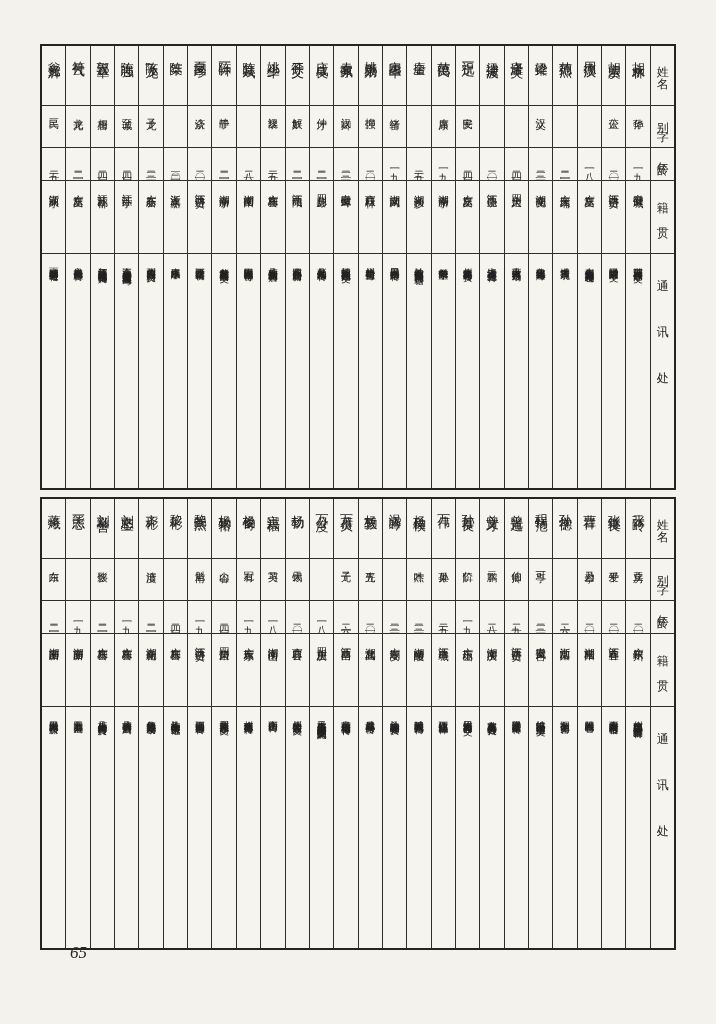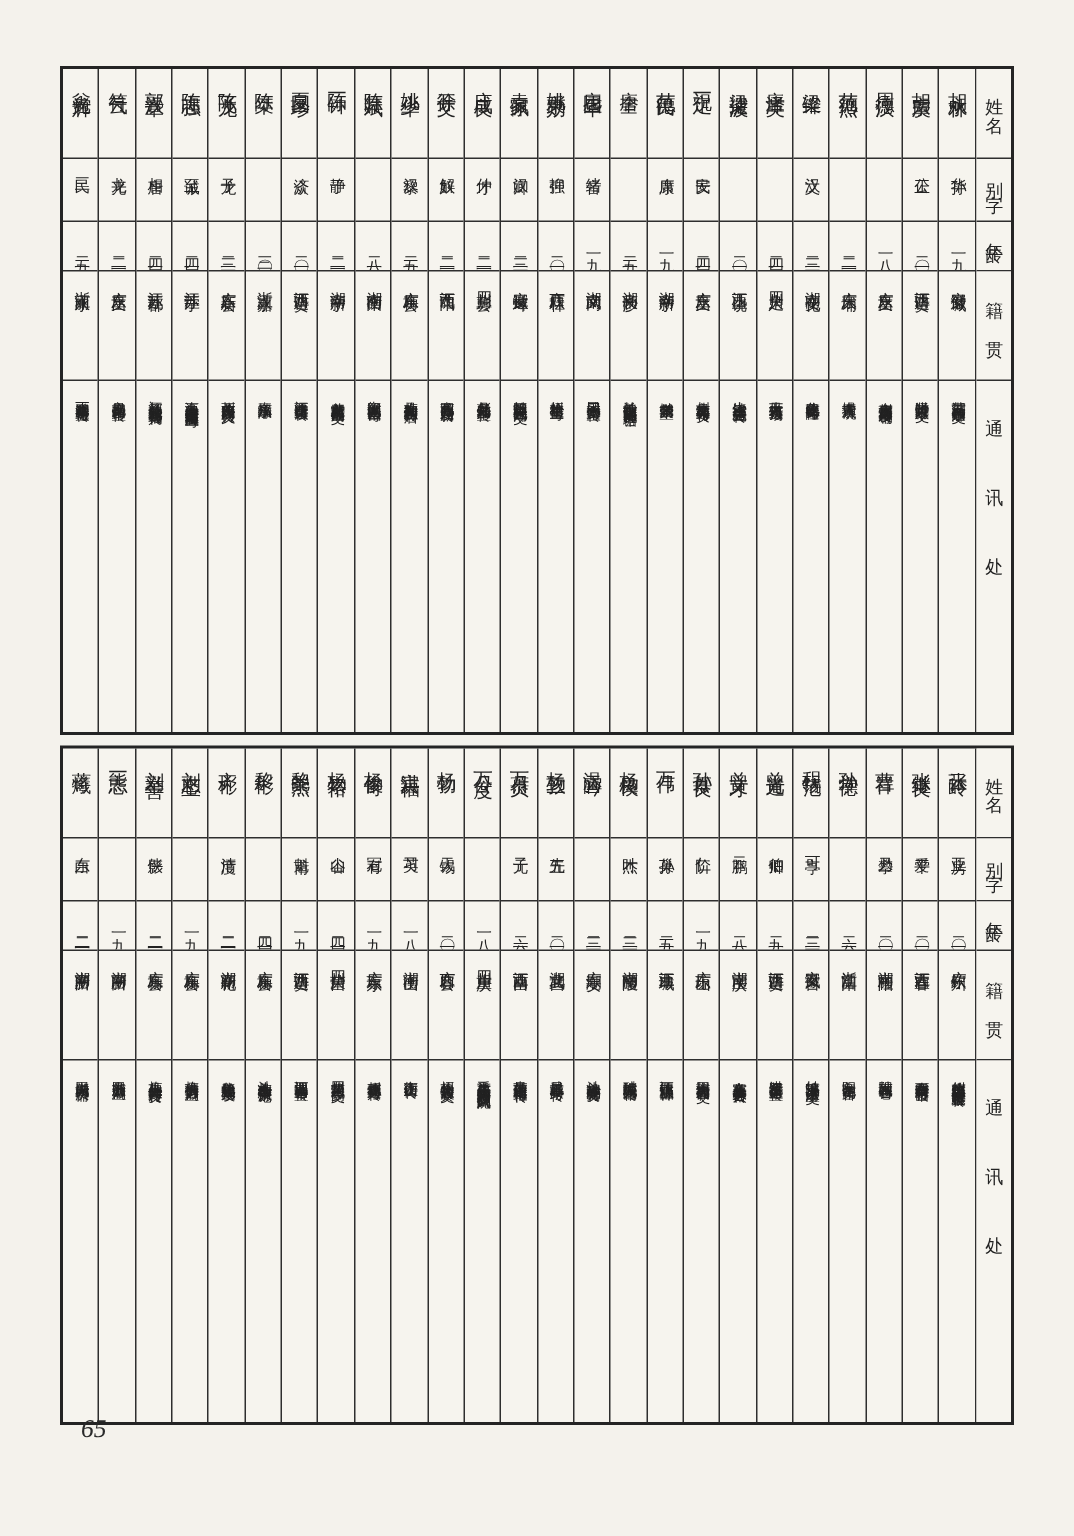--- a/index.html
+++ b/index.html
@@ -72,21 +72,21 @@
   .hdr-zi     { padding-top: 6px; }
   .hdr-zi .vtext     { font-size: 12px; letter-spacing: 8px; }
   .hdr-age    { align-items: flex-start; padding-top: 4px; }
   .hdr-age .vtext    { font-size: 12px; letter-spacing: 2px; }
   .hdr-origin { padding-top: 11px; }
   .hdr-origin .vtext { font-size: 12px; letter-spacing: 26px; }
   .hdr-address { padding-top: 16px; }
   .hdr-address .vtext { font-size: 12px; letter-spacing: 46px; }
   .page-num {
     position: absolute;
-    left: 54px;
+    left: 70px;
     top: 943px;
     font-size: 17px;
     font-style: italic;
     color: #2a2a2a;
   }
 </style>
 </head>
 <body>
 
 <div class="page">

